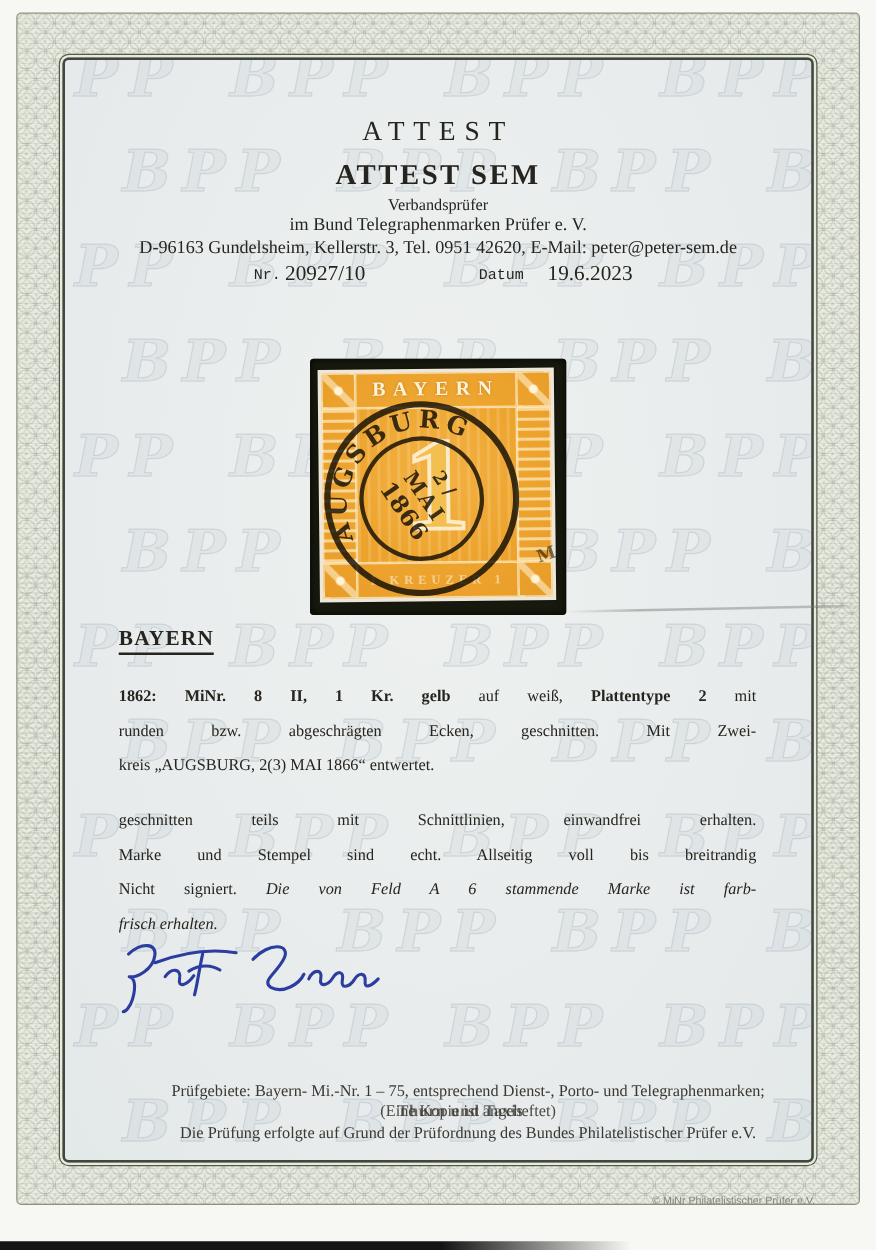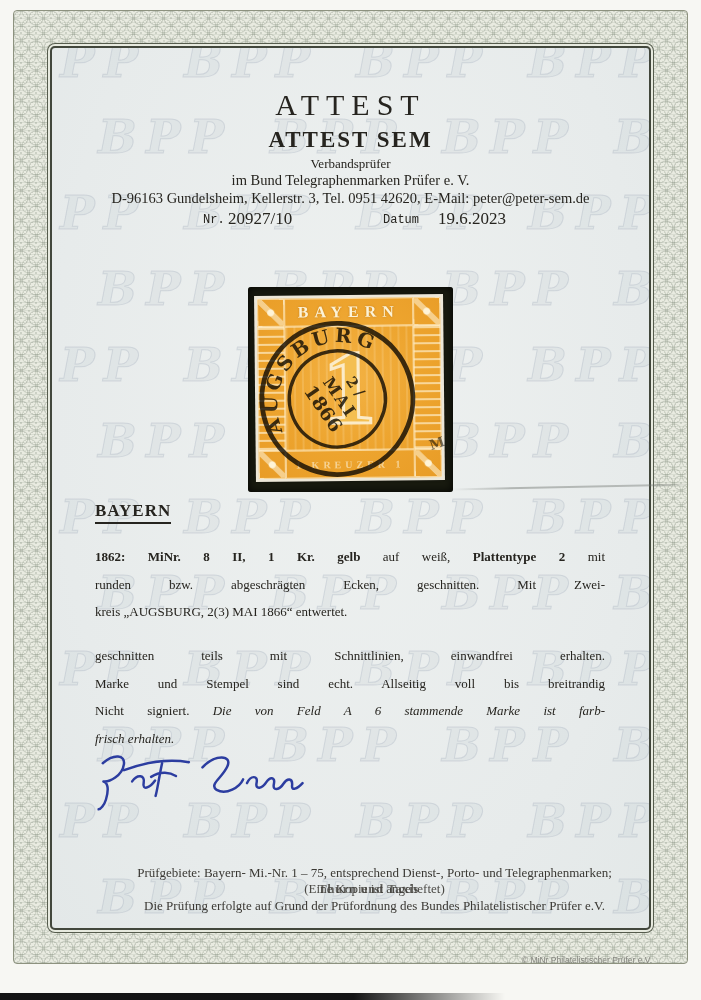--- a/index.html
+++ b/index.html
@@ -19,21 +19,21 @@
     border:2px solid #42473c;border-radius:5px;
     box-shadow:0 0 0 2px #e7eadf, 0 0 0 3px #565c4d;}
   .content{position:absolute;inset:0;z-index:2;}
   
   .watermark{position:absolute;inset:0;overflow:hidden;z-index:1;}
   .wm{position:absolute;font-family:"DejaVu Serif",serif;font-style:italic;font-weight:700;
       font-size:46px;letter-spacing:9px;color:rgba(150,162,178,0.10);
       -webkit-text-stroke:1px rgba(148,160,176,0.26);white-space:nowrap;}
   
   .header{position:absolute;top:40px;left:0;right:0;text-align:center;}
-  .title{font-size:30px;letter-spacing:7px;line-height:34px;font-family:Liberation Serif, serif;}
+  .title{font-size:22px;letter-spacing:7px;line-height:34px;font-family:Liberation Serif, serif;}
   .name{font-size:23px;font-weight:700;letter-spacing:2px;line-height:28px;margin-top:4px;}
   .role{font-size:13px;line-height:16px;margin-top:2px;}
   .org{font-size:14.5px;line-height:17px;}
   .addr{font-size:14.5px;line-height:18px;}
   
   .meta{position:absolute;top:160px;left:0;right:0;height:24px;}
   .meta span{position:absolute;white-space:nowrap;}
   .meta .lab{font-size:12px;top:5px;font-family:Liberation Mono, monospace;}
   .meta .val{font-size:17px;top:1px;}
   .m-nr-l{left:151px;} .m-nr-v{left:176px;} .m-dt-l{left:331px;} .m-dt-v{left:386px;}

